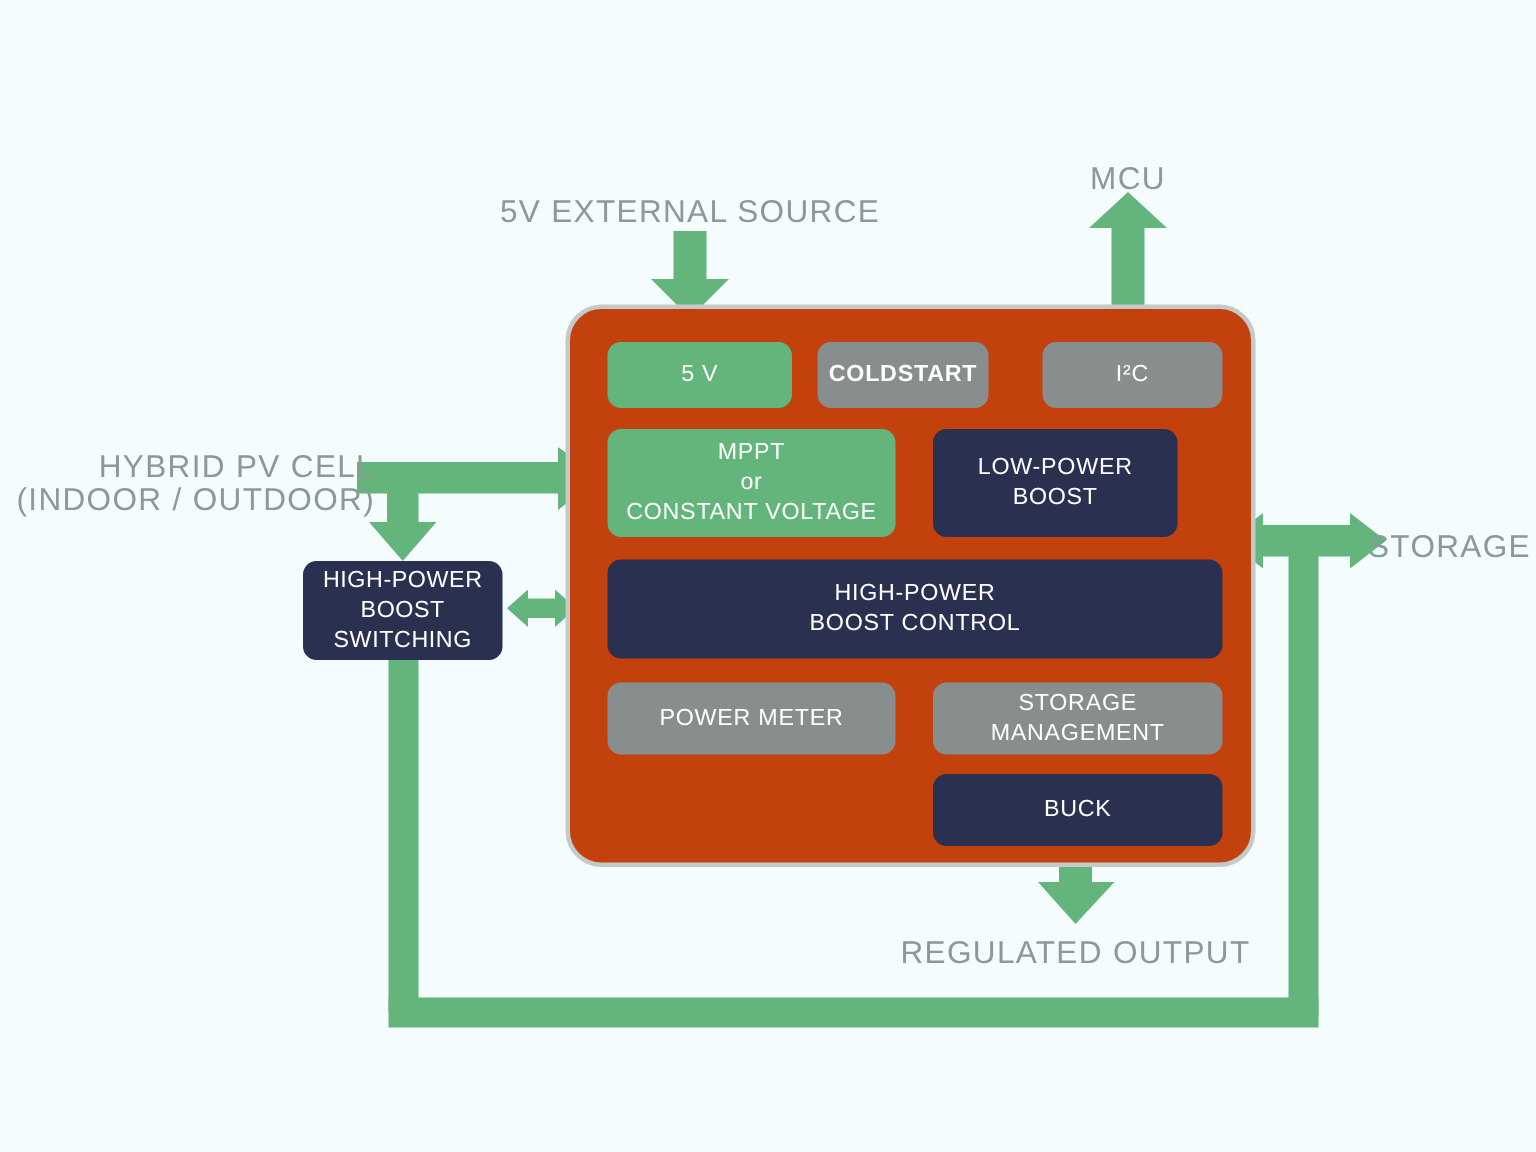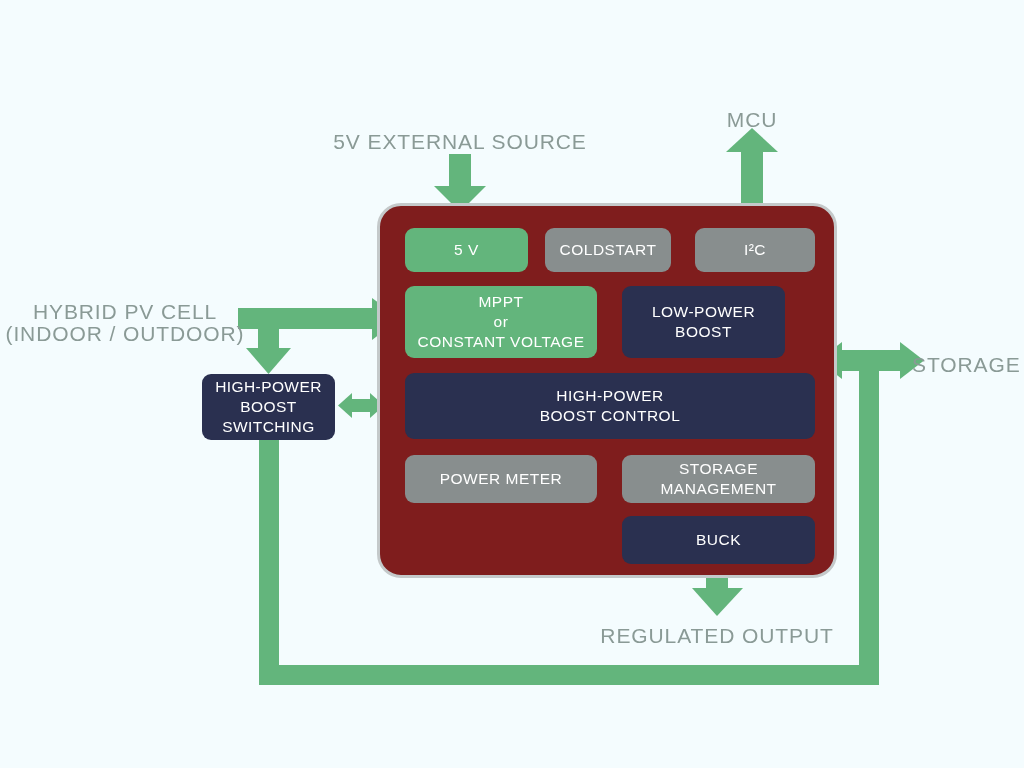--- a/index.html
+++ b/index.html
@@ -29,29 +29,29 @@
   .ext-label {
     position: absolute;
     color: #8a9a96;
     font-size: 21px;
     letter-spacing: 0.9px;
     white-space: pre;
     line-height: 1.35;
     text-align: center;
   }
   .ext-label.lbl-left {
-    text-align: center;
+    text-align: right;
   }
   .chip-container {
     position: absolute;
     left: 377px;
     top: 203px;
     width: 460px;
     height: 375px;
-    background: #7f1d1d;
+    background: #c2410c;
     border: 3px solid #c4c9ca;
     border-radius: 24px;
     box-sizing: border-box;
   }
   .blk {
     position: absolute;
     box-sizing: border-box;
     border-radius: 9px;
     display: flex;
     align-items: center;
@@ -148,21 +148,21 @@
 
   <div class="ext-label" style="left:577px; top:622px; width:280px;">REGULATED OUTPUT</div>
 
   <div class="ext-blk" style="left:202px; top:374px; width:133px; height:66px;">HIGH-POWER
 BOOST
 SWITCHING</div>
 
   <div class="chip-container">
 
     <div class="blk green" style="left:25px; top:22px; width:123px; height:44px;">5 V</div>
-    <div class="blk gray" style="left:165px; top:22px; width:126px; height:44px;">COLDSTART</div>
+    <div class="blk gray" style="left:165px; top:22px; width:114px; height:44px;font-weight:bold;">COLDSTART</div>
     <div class="blk gray" style="left:315px; top:22px; width:120px; height:44px;">I²C</div>
 
     <div class="blk green" style="left:25px; top:80px; width:192px; height:72px;">MPPT
 or
 CONSTANT VOLTAGE</div>
     <div class="blk navy" style="left:242px; top:80px; width:163px; height:72px;text-align:center;">LOW-POWER
 BOOST</div>
 
     <div class="blk navy" style="left:25px; top:167px; width:410px; height:66px;">HIGH-POWER
 BOOST CONTROL</div>

